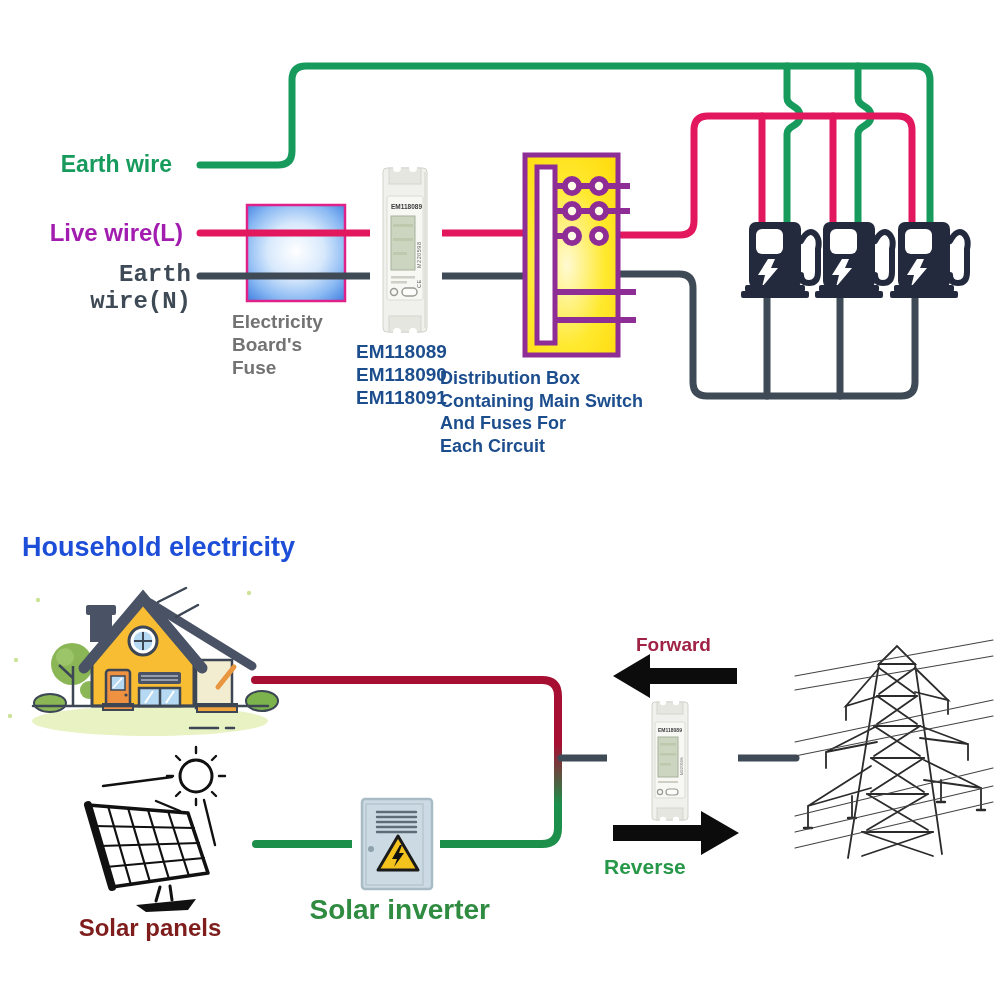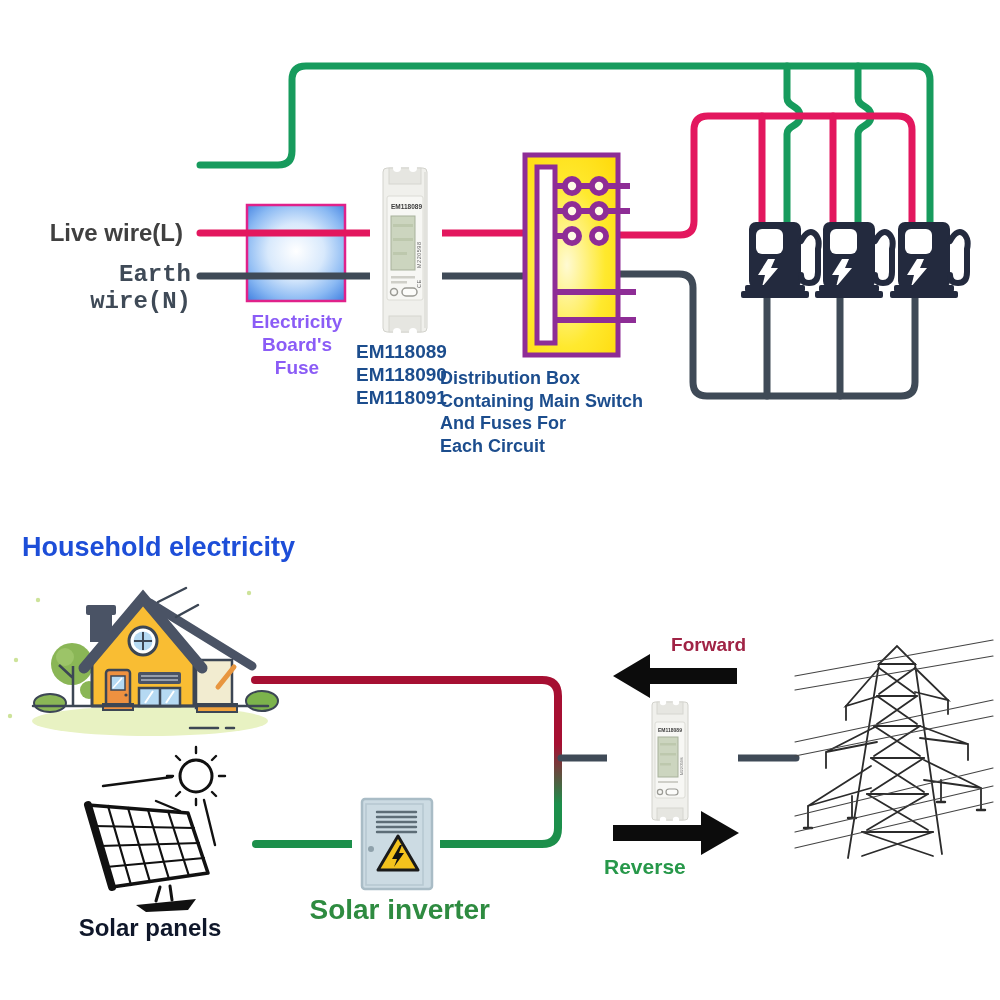--- a/index.html
+++ b/index.html
@@ -1,30 +1,30 @@
 <!DOCTYPE html>
 <html><head>
 <meta charset="utf-8">
 <style>
   html,body{margin:0;padding:0;background:#fff;}
   #stage{position:relative;width:1000px;height:1000px;background:#fff;overflow:hidden;
          font-family:"Liberation Sans",sans-serif;}
   #wires-svg{position:absolute;left:0;top:0;}
   .lbl{position:absolute;font-weight:bold;white-space:pre-line;letter-spacing:0;}
   #lbl-earth   {left:20px; top:151px; width:152px; text-align:right; font-size:23px; color:#179b5d;}
-  #lbl-live    {left:15px; top:219px; width:168px; text-align:right; font-size:24px; color:#404040;}
+  #lbl-live    {left:15px; top:219px; width:168px; text-align:right; font-size:24px; color:#a21caf;}
   #lbl-neutral {left:15px; top:261px; width:176px; text-align:right; font-size:24px; color:#3f4a57;font-family:Liberation Mono, monospace;}
-  #lbl-fuse    {left:232px;top:311px; width:130px; text-align:center;font-size:19px; line-height:1.2; color:#8b5cf6;}
+  #lbl-fuse    {left:232px;top:311px; width:130px; font-size:19px; line-height:1.2; color:#737373;}
   #lbl-models  {left:356px;top:340px; width:120px; text-align:left;  font-size:19px; line-height:1.22;color:#1c4d8d;}
   #lbl-distbox {left:440px;top:367px; width:266px; text-align:left;font-size:18px; line-height:1.25;color:#1c4d8d;}
   #lbl-title   {left:22px; top:532px; font-size:27px; color:#1d4ed8;}
-  #lbl-forward {left:604px;top:634px; width:142px; text-align:right;font-size:19px; color:#a02345;}
+  #lbl-forward {left:636px;top:634px; width:142px; text-align:left;font-size:19px; color:#a02345;}
   #lbl-reverse {left:604px;top:855px; width:142px; text-align:left;font-size:21px; color:#27984a;}
   #lbl-lvn     {left:783px;top:873px; width:212px; text-align:center;font-size:19px; color:#54585c;}
-  #lbl-solarp  {left:55px; top:914px; width:190px; text-align:center;font-size:24px; color:#0f172a;}
+  #lbl-solarp  {left:55px; top:914px; width:190px; text-align:center;font-size:24px; color:#7f1d1d;}
   #lbl-solari  {left:290px;top:894px; width:200px; text-align:right;font-size:28px; color:#2e8b40;}
   svg text{font-family:"Liberation Sans",sans-serif;}
   .meter-model{font-size:6.5px;font-weight:bold;fill:#3a3a3a;}
   .meter-side{font-size:5.5px;fill:#666;letter-spacing:.5px;}
   .meter-model-sm{font-size:5px;font-weight:bold;fill:#3a3a3a;}
   .meter-side-sm{font-size:4.2px;fill:#777;}
 </style>
 </head>
 <body>
 
@@ -271,20 +271,21 @@
   </g>
 
   <g>
     <polygon points="613,676 650,654 650,668 737,668 737,684 650,684 650,698" fill="#0c0c0c"></polygon>
   </g>
   <g>
     <polygon points="739,833 701,811 701,825 613,825 613,841 701,841 701,855" fill="#0c0c0c"></polygon>
   </g>
 </svg>
 
+<div class="lbl" id="lbl-earth">Earth wire</div>
 <div class="lbl" id="lbl-live">Live wire(L)</div>
 <div class="lbl" id="lbl-neutral">Earth wire(N)</div>
 <div class="lbl" id="lbl-fuse">Electricity
 Board's
 Fuse</div>
 <div class="lbl" id="lbl-models">EM118089
 EM118090
 EM118091</div>
 <div class="lbl" id="lbl-distbox">Distribution Box
 Containing Main Switch

